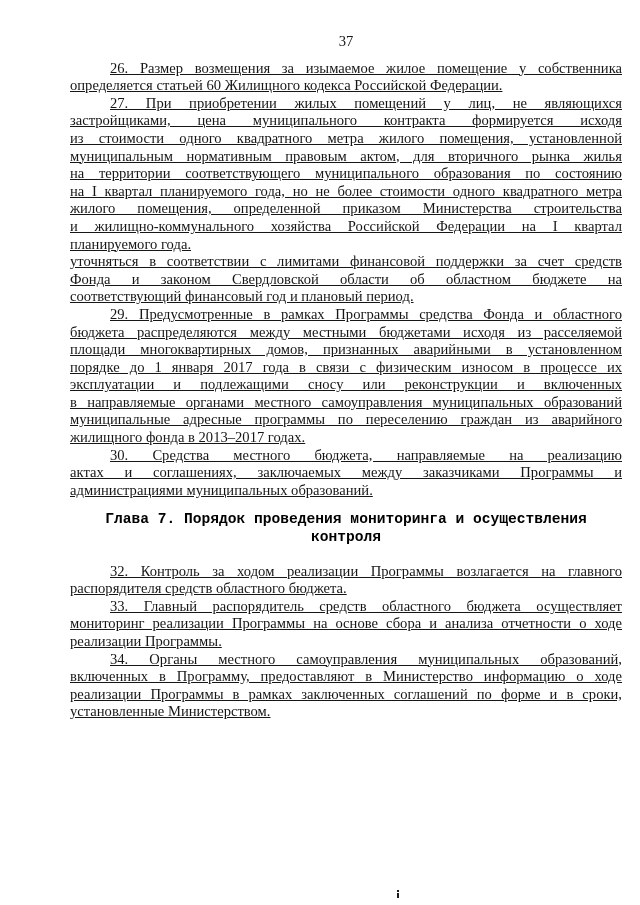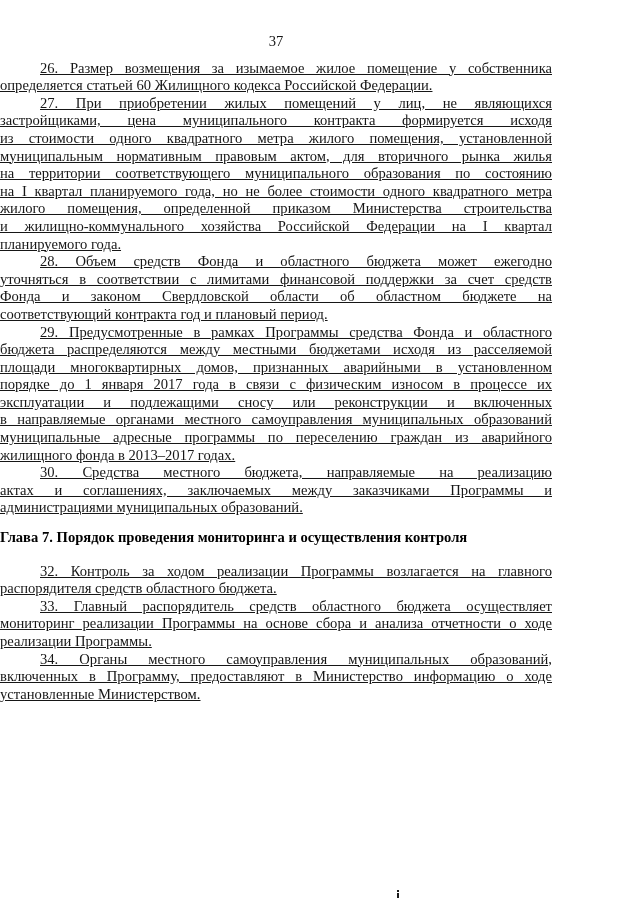--- a/index.html
+++ b/index.html
@@ -12,20 +12,21 @@
     width: 640px;
     height: 905px;
     background: #ffffff;
     overflow: hidden;
     font-family: "Liberation Serif", "DejaVu Serif", serif;
     font-size: 14.6px;
     line-height: 17.6px;
     color: #161616;
   }
   .text-column {
+    margin-left: 70px;
     width: 552px;
   }
   .page-number {
     padding-top: 33px;
     text-align: center;
   }
   .doc {
     margin-top: 9px;
   }
   .para .line {
@@ -38,20 +39,22 @@
   }
   .para .line.first {
     text-indent: 40px;
   }
   .heading {
     font-weight: bold;
     color: #000000;
     margin: 12px 0 16px 0;
   }
   .heading .line {
+    text-align: center;
+    font-family: Liberation Mono, monospace;
   }
   .scan-artifact {
     position: absolute;
     left: 397px;
     top: 890px;
     width: 2px;
     height: 8px;
     background: linear-gradient(#1b1b1b 0 2px, #ffffff 2px 3px, #1b1b1b 3px 100%);
   }
 </style>
@@ -71,24 +74,23 @@
           <div class="line">застройщиками, цена муниципального контракта формируется исходя</div>
           <div class="line">из стоимости одного квадратного метра жилого помещения, установленной</div>
           <div class="line">муниципальным нормативным правовым актом, для вторичного рынка жилья</div>
           <div class="line">на территории соответствующего муниципального образования по состоянию</div>
           <div class="line">на I квартал планируемого года, но не более стоимости одного квадратного метра</div>
           <div class="line">жилого помещения, определенной приказом Министерства строительства</div>
           <div class="line">и жилищно-коммунального хозяйства Российской Федерации на I квартал</div>
           <div class="line last">планируемого года.</div>
         </div>
       <div class="para">
-          <div class="line first">28. Объем средств Фонда и областного бюджета может ежегодно</div>
           <div class="line">уточняться в соответствии с лимитами финансовой поддержки за счет средств</div>
           <div class="line">Фонда и законом Свердловской области об областном бюджете на</div>
-          <div class="line last">соответствующий контракта год и плановый период.</div>
+          <div class="line last">соответствующий финансовый год и плановый период.</div>
         </div>
       <div class="para">
           <div class="line first">29. Предусмотренные в рамках Программы средства Фонда и областного</div>
           <div class="line">бюджета распределяются между местными бюджетами исходя из расселяемой</div>
           <div class="line">площади многоквартирных домов, признанных аварийными в установленном</div>
           <div class="line">порядке до 1 января 2017 года в связи с физическим износом в процессе их</div>
           <div class="line">эксплуатации и подлежащими сносу или реконструкции и включенных</div>
           <div class="line">в направляемые органами местного самоуправления муниципальных образований</div>
           <div class="line">муниципальные адресные программы по переселению граждан из аварийного</div>
           <div class="line last">жилищного фонда в 2013–2017 годах.</div>
@@ -106,18 +108,19 @@
           <div class="line last">распорядителя средств областного бюджета.</div>
         </div>
       <div class="para">
           <div class="line first">33. Главный распорядитель средств областного бюджета осуществляет</div>
           <div class="line">мониторинг реализации Программы на основе сбора и анализа отчетности о ходе</div>
           <div class="line last">реализации Программы.</div>
         </div>
       <div class="para">
           <div class="line first">34. Органы местного самоуправления муниципальных образований,</div>
           <div class="line">включенных в Программу, предоставляют в Министерство информацию о ходе</div>
+          <div class="line">реализации Программы в рамках заключенных соглашений по форме и в сроки,</div>
           <div class="line last">установленные Министерством.</div>
         </div>
     </div>
   </div>
   <div class="scan-artifact"></div>
 </div>
 
 </body></html>

